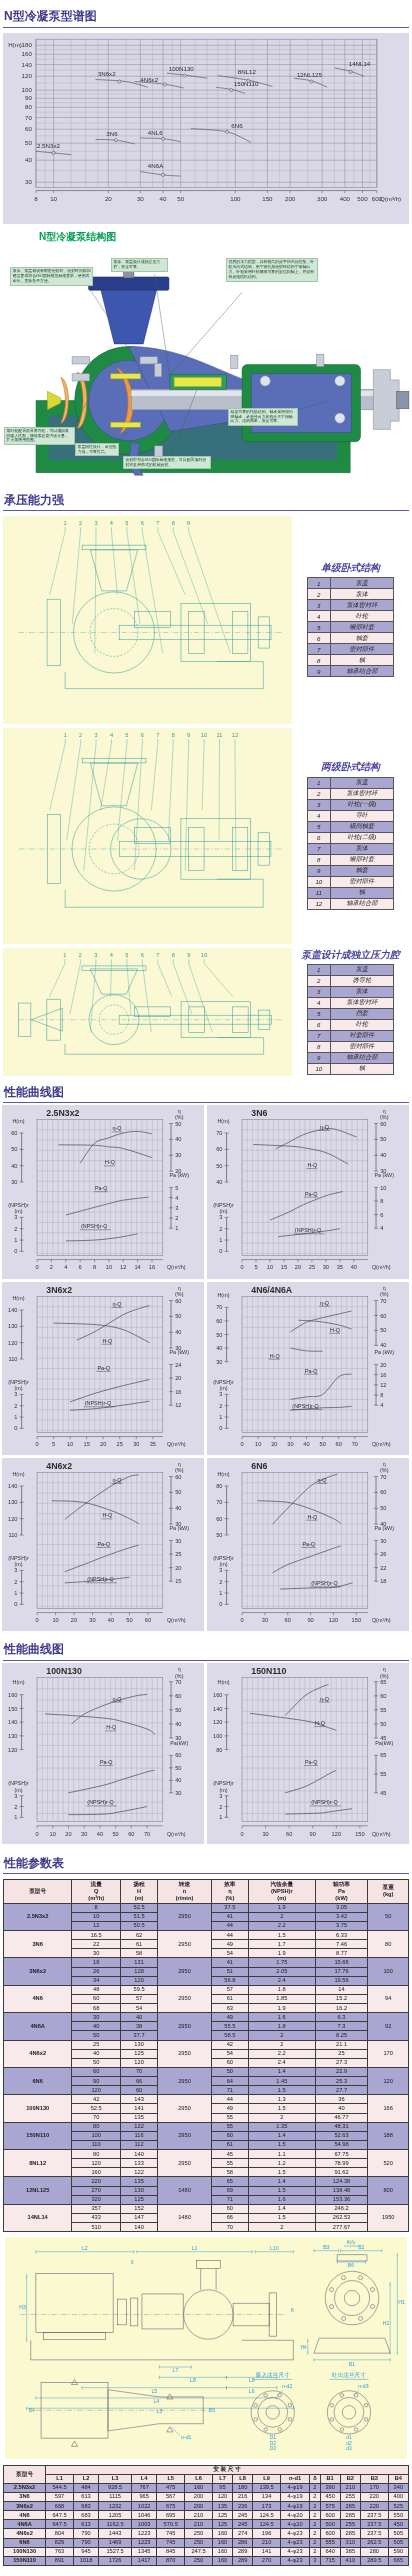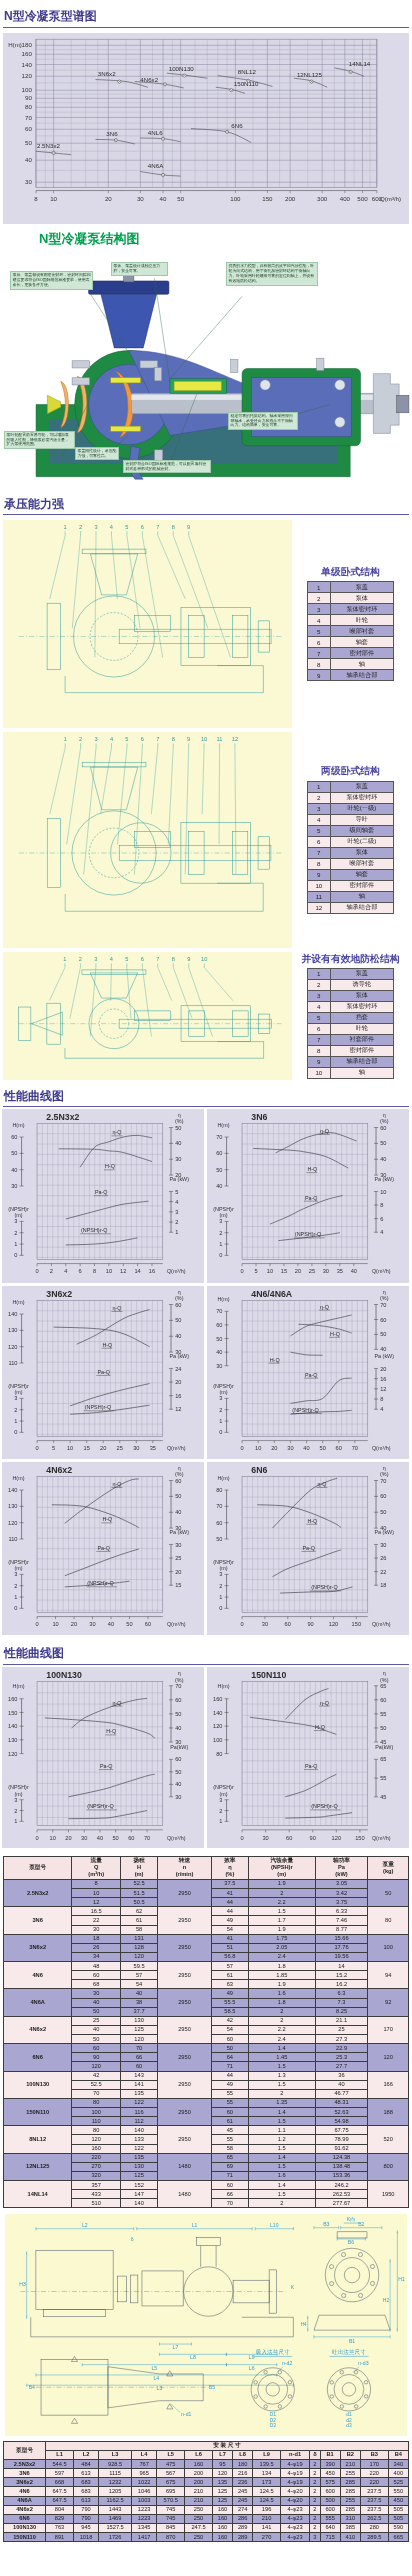--- a/index.html
+++ b/index.html
@@ -1,24 +1,24 @@
 <!DOCTYPE html>
 <html style="font-size:8.2px"><head>
 <meta charset="utf-8">
 <style>
   html,body{margin:0;padding:0;background:#fff;}
   body{font-family:"Liberation Sans","DejaVu Sans",sans-serif;color:#222;}
   #page{width:412px;margin:0;position:relative;}
   .sec-head{margin:7.2px 3.1px 0 3.1px;padding:1px 0 1.5px 1px;font-size:12px;font-weight:bold;color:#3f3a8c;border-bottom:1.5px solid #5d57aa;}
-  .green-cap{margin:4.1px 0 2.1px 39px;font-size:13px;font-weight:bold;color:#00a04e;}
+  .green-cap{margin:4.1px 0 2.1px 39px;font-size:10px;font-weight:bold;color:#00a04e;}
   .panel-lav{background:#dcdae8;margin:5.2px 3.1px;}
   svg{display:block;}
   .struct-row{display:flex;margin:4.1px 3.1px;}
   .draw-panel{background:#fbf9d4;flex:0 0 289px;}
-  .parts-col{flex:1;display:flex;flex-direction:column;justify-content:center;align-items:center;padding:0 2.1px;}
+  .parts-col{flex:1;display:flex;flex-direction:column;justify-content:center;align-items:center;padding:0 2.1px;font-style:italic;}
   .parts-title{font-size:9.8px;font-weight:bold;color:#4a44a0;margin-bottom:4.1px;text-align:center;line-height:1.15;}
   table.parts{border-collapse:collapse;width:87px;}
   table.parts td{border:0.5px solid #555;font-size:6.2px;padding:0.5px 2.1px;text-align:center;}
   .cgrid{display:grid;grid-template-columns:202px 202px;gap:3.1px;padding:2.1px 2.1px;}
   .cpanel{background:#dcdae8;}
   table.data{border-collapse:collapse;margin:5.2px auto;width:406px;}
   table.data th,table.data td{border:0.5px solid #3c3c3c;font-size:5.7px;padding:0.5px 1px;text-align:center;white-space:pre-line;line-height:1.25;}
   table.data th{background:#f6e3e3;font-weight:bold;}
   tr.alt0 td{background:#aaa6d2;}
   tr.alt1 td{background:#f8eaea;}
@@ -502,21 +502,21 @@
             <rect x="225" y="130.20000000000002" width="295" height="17.360000000000003" fill="none" stroke="#2f9d9d"></rect>
             <rect x="255" y="114.08000000000003" width="70" height="18.599999999999998" fill="none" stroke="#2f9d9d"></rect>
             <rect x="345" y="104.16000000000003" width="135" height="69.44000000000001" fill="none" stroke="#2f9d9d"></rect>
             <rect x="360" y="114.08000000000003" width="30" height="49.6" fill="none" stroke="#2f9d9d"></rect>
             <rect x="445" y="114.08000000000003" width="30" height="49.6" fill="none" stroke="#2f9d9d"></rect>
             <rect x="495" y="120.28000000000003" width="22" height="37.199999999999996" fill="none" stroke="#2f9d9d"></rect>
             <path d="M120,186.00000000000003 L120,205.84000000000003 L505,205.84000000000003 L505,173.60000000000002 L415,173.60000000000002" fill="none" stroke="#2f9d9d"></path>
           </svg>
         </div>
         <div class="parts-col">
-          <div class="parts-title">并设有有效地防松结构</div>
+          <div class="parts-title">泵盖设计成独立压力腔</div>
           <table class="parts">
             <tbody>
               <tr class="alt0">
                 <td style="width: 17.5px;">1</td>
                 <td>泵盖</td>
               </tr>
               <tr class="alt1">
                 <td style="width: 17.5px;">2</td>
                 <td>诱导轮</td>
               </tr>
@@ -1474,20 +1474,21 @@
           <path d="M151.875,252C158.22916666666666,249.998,178.5625,244.59866666666667,190,239.988C201.4375,235.37733333333333,212.875,228.40066666666667,220.5,224.336C228.125,220.27133333333336,230.66666666666666,218.26933333333335,235.75,215.60000000000002C240.83333333333334,212.9306666666667,248.45833333333334,209.53333333333336,251,208.32000000000002" fill="none" stroke="#4a4a55" stroke-width="1.4"></path>
           <text x="190" y="196" font-size="10.5" text-anchor="start" fill="#2c2c2c" font-family="Liberation Sans, sans-serif" font-weight="normal">Pa-Q</text>
           <line x1="188" y1="199" x2="215.6" y2="199" stroke="#2c2c2c" stroke-width="0.8"></line>
           <path d="M151.875,293.29999999999995C158.22916666666666,293.12499999999994,178.5625,292.6,190,292.25C201.4375,291.9,212.875,291.725,220.5,291.2C228.125,290.67499999999995,225.58333333333334,290.49999999999994,235.75,289.09999999999997C245.91666666666666,287.7,273.875,283.85,281.5,282.8" fill="none" stroke="#4a4a55" stroke-width="1.4"></path>
           <text x="202.20000000000002" y="274.4" font-size="10.5" text-anchor="start" fill="#2c2c2c" font-family="Liberation Sans, sans-serif" font-weight="normal">(NPSH)r-Q</text>
           <line x1="200.20000000000002" y1="277.4" x2="259.8" y2="277.4" stroke="#2c2c2c" stroke-width="0.8"></line>
         </svg>
       </div>
     </div>
 
+<div class="sec-head">性能参数表</div>
 <table class="data" id="perf-table">
       <thead>
         <tr>
           <th>泵型号</th>
           <th>流量
 Q
 (m³/h)</th>
           <th>扬程
 H
 (m)</th>

